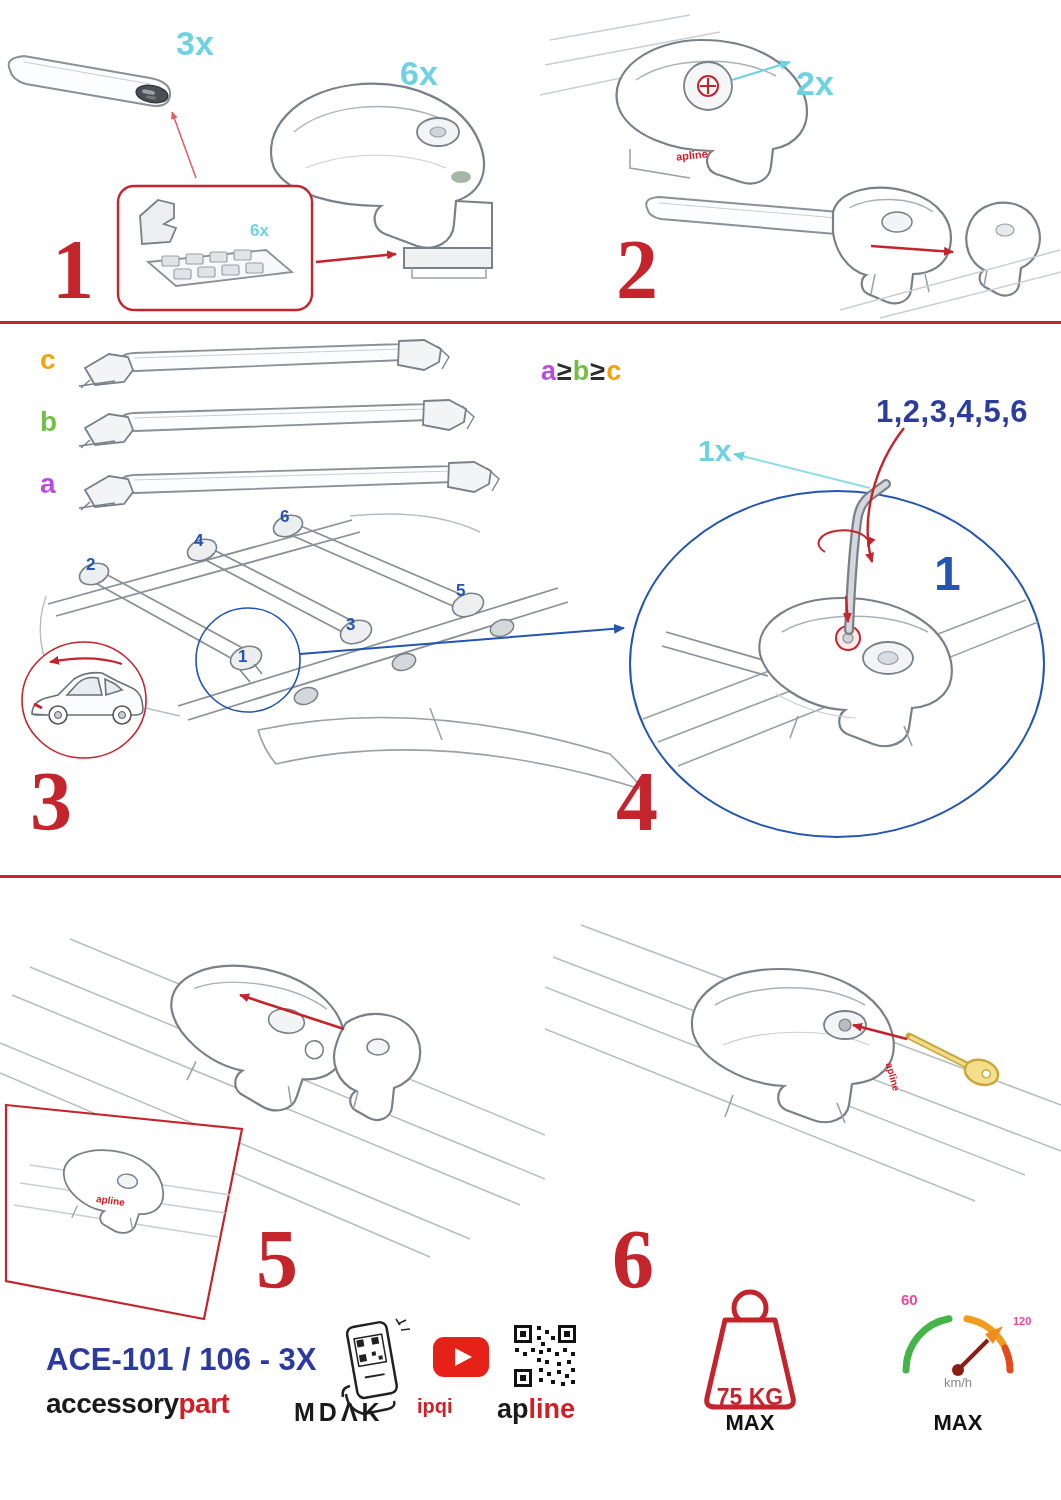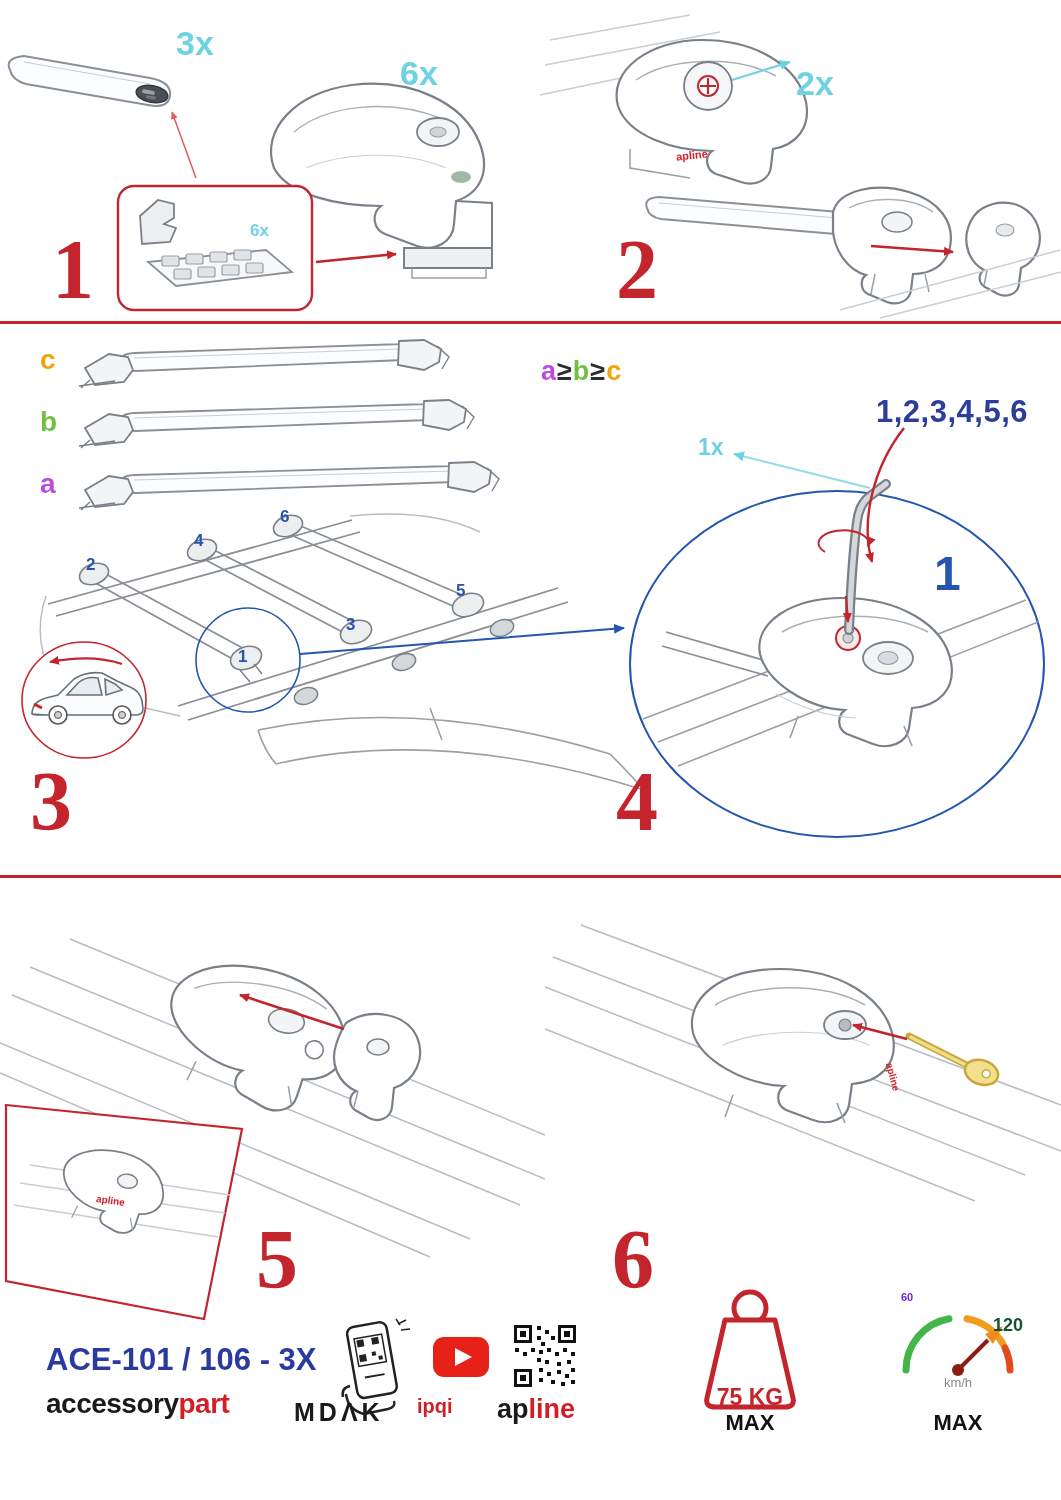--- a/index.html
+++ b/index.html
@@ -20,22 +20,22 @@
   .logo-sm{font-size:11px;font-weight:700;color:#d21f26;}
   .model{font-size:31px;font-weight:700;color:#2b3a9e;}
   .brand{font-size:28px;font-weight:700;letter-spacing:-0.5px;color:#1a1a1a;}
   .brand .red{color:#d21f26;}
   .mdak{font-size:25px;font-weight:700;color:#1a1a1a;letter-spacing:4px;}
   .ipqi{font-size:20px;font-weight:700;color:#d21f26;}
   .apline{font-size:27px;font-weight:700;color:#1a1a1a;}
   .apline .red{color:#d21f26;}
   .kgval{font-size:23px;font-weight:700;color:#c4242c;text-align:center;margin-top:40px;}
   .maxtxt{font-size:22px;font-weight:700;color:#111;text-align:center;}
-  .speedlow{font-size:11px;font-weight:700;color:#6d28d9;}
-  .speedhigh{font-size:18px;font-weight:700;color:#14532d;}
+  .speedlow{font-size:15px;font-weight:700;color:#ec4899;}
+  .speedhigh{font-size:11px;font-weight:700;color:#ec4899;margin-left:20px;}
   .speedunit{font-size:13px;color:#888;text-align:center;}
 </style>
 </head>
 <body>
 
 <div class="page">
 
   <svg class="abs" style="left:0;top:10px" width="560" height="310" viewBox="0 0 560 310">
     <defs>
       <marker id="mr" markerWidth="11" markerHeight="9" refX="9" refY="4.5" orient="auto" markerUnits="userSpaceOnUse">
@@ -383,21 +383,21 @@
 
   <span class="txt posnum" style="left:86px;top:556px">2</span>
   <span class="txt posnum" style="left:194px;top:532px">4</span>
   <span class="txt posnum" style="left:280px;top:508px">6</span>
   <span class="txt posnum" style="left:238px;top:648px">1</span>
   <span class="txt posnum" style="left:346px;top:616px">3</span>
   <span class="txt posnum" style="left:456px;top:582px">5</span>
   <span class="txt stepnum" style="left:30px;top:760px">3</span>
 
   <span class="txt seq" style="left:876px;top:396px">1,2,3,4,5,6</span>
-  <span class="txt qty" style="left:698px;top:436px;font-size:23px">1x</span>
+  <span class="txt qty" style="left:698px;top:436px;font-size:30px">1x</span>
   <span class="txt big1" style="left:934px;top:550px">1</span>
   <span class="txt stepnum" style="left:616px;top:760px">4</span>
 
   <span class="txt logo-sm" style="left:96px;top:1196px;transform:rotate(8deg);font-size:10px">apline</span>
   <span class="txt stepnum" style="left:256px;top:1218px">5</span>
 
   <span class="txt logo-sm" style="left:878px;top:1072px;transform:rotate(75deg);font-size:10px">apline</span>
   <span class="txt stepnum" style="left:612px;top:1218px">6</span>
 
   <span class="txt model" style="left:46px;top:1344px">ACE-101 / 106 - 3X</span>

